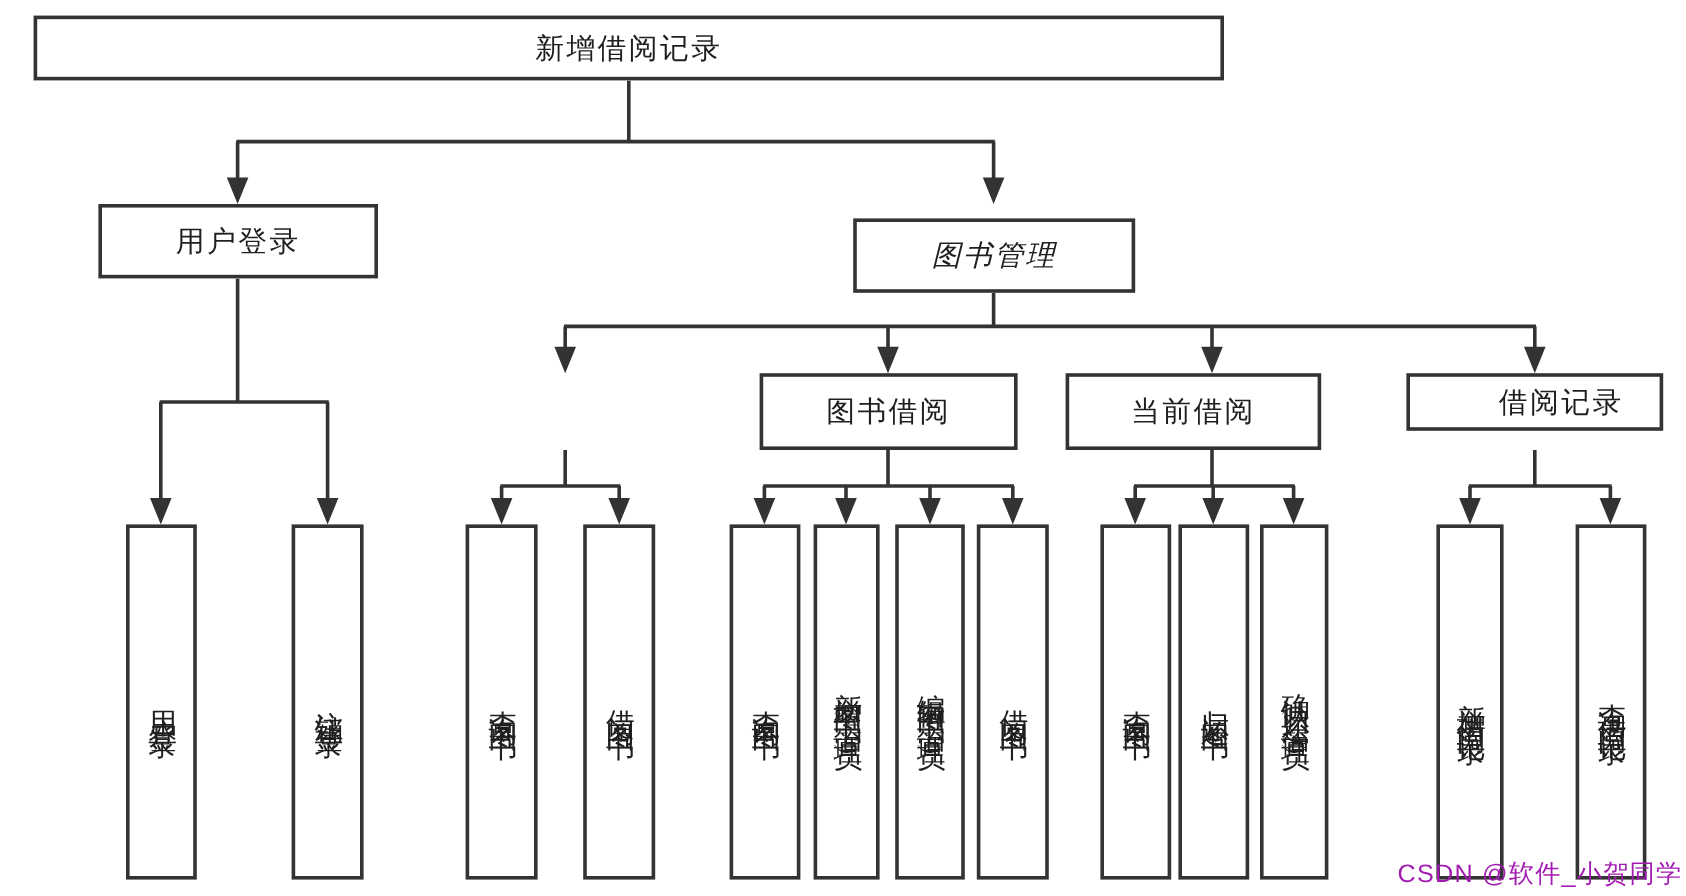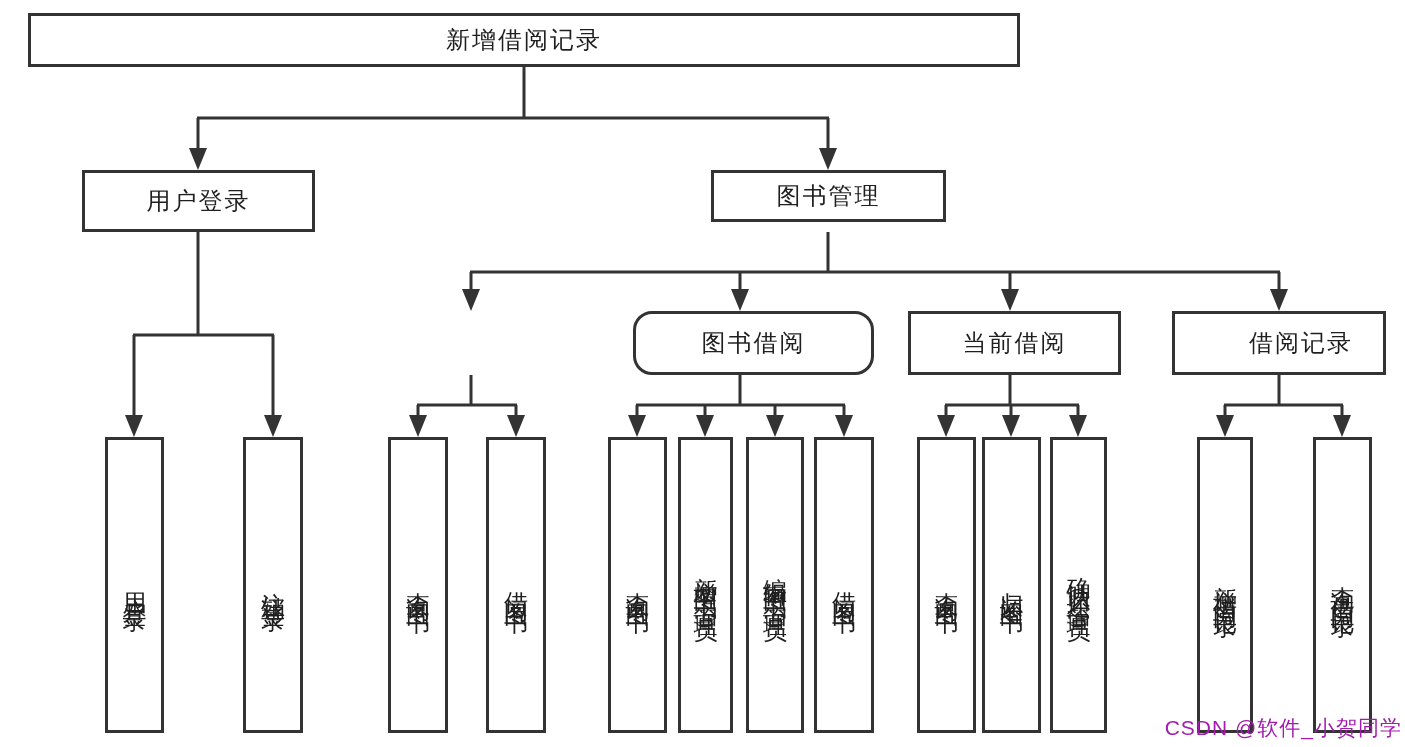--- a/index.html
+++ b/index.html
@@ -91,31 +91,31 @@
     </g>
   </svg>
 
   <div class="node h" style="left:28px;top:13px;width:992px;height:54px;">
     <span>新增借阅记录</span>
   </div>
 
   <div class="node h" style="left:82px;top:170px;width:233px;height:62px;">
     <span>用户登录</span>
   </div>
-  <div class="node h" style="left:711px;top:170px;width:235px;height:52px;">
+  <div class="node h" style="left:711px;top:182px;width:235px;height:62px;font-style:italic;">
     <span>图书管理</span>
   </div>
 
-  <div class="node h" style="left:633px;top:311px;width:241px;height:64px;border-radius:19px;">
+  <div class="node h" style="left:633px;top:311px;width:215px;height:64px;">
     <span>图书借阅</span>
   </div>
-  <div class="node h" style="left:908px;top:311px;width:213px;height:64px;">
+  <div class="node h" style="left:888px;top:311px;width:213px;height:64px;">
     <span>当前借阅</span>
   </div>
-  <div class="node h" style="left:1172px;top:311px;width:214px;height:64px;padding-left:44px;">
+  <div class="node h" style="left:1172px;top:311px;width:214px;height:48px;padding-left:44px;">
     <span>借阅记录</span>
   </div>
 
   <div class="node v" style="left:105px;top:437px;width:59px;height:296px;">
     <span>用户登录</span>
   </div>
   <div class="node v" style="left:243px;top:437px;width:60px;height:296px;">
     <span>注销登录</span>
   </div>
 

